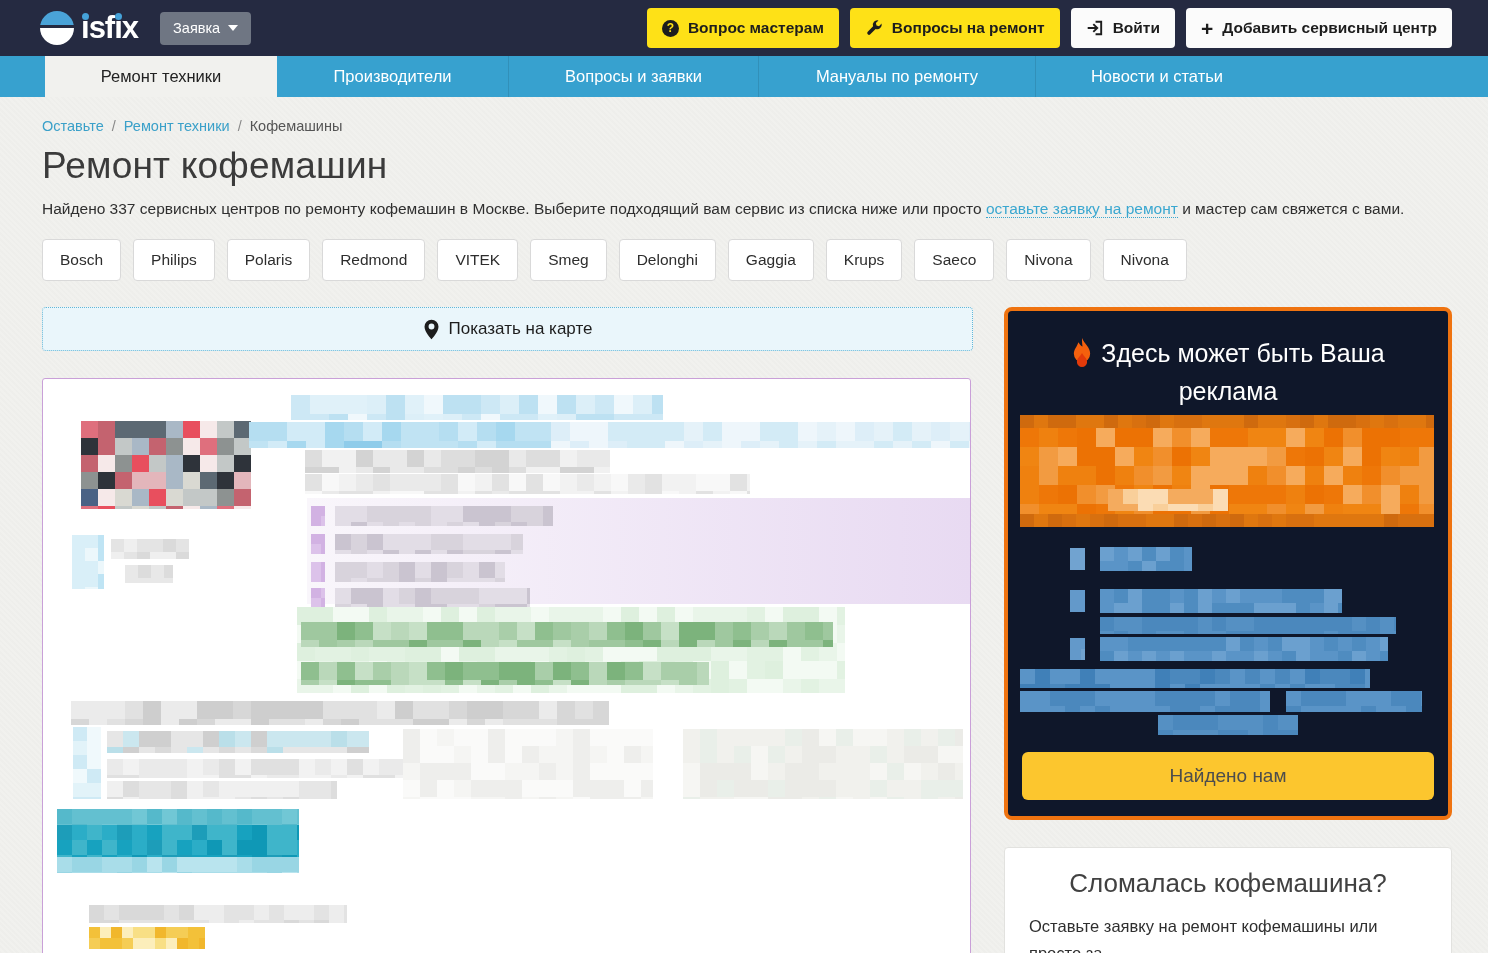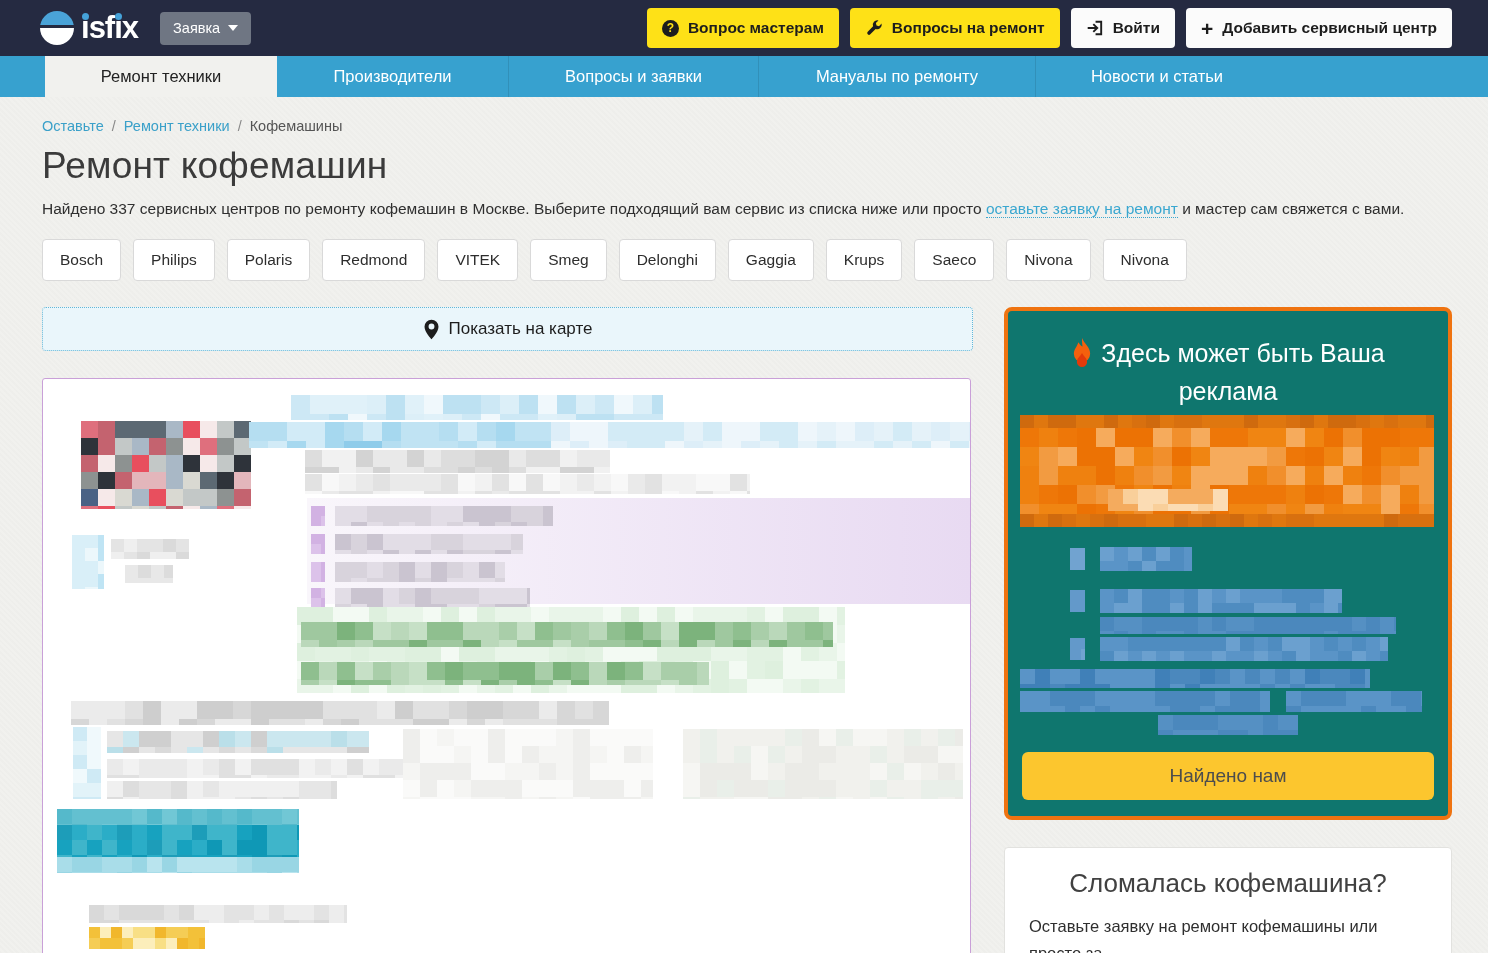--- a/index.html
+++ b/index.html
@@ -65,21 +65,21 @@
   .map-btn { width:100%; height:44px; background:#eaf6fb; border:1px dotted #63b7d8; border-radius:4px;
     display:flex; align-items:center; justify-content:center; gap:9px; font-size:17px; color:#1d1d1d;
     cursor:pointer; font-family:inherit; }
   
   .listing-card { margin-top:27px; width:929px; height:600px; background:#fff;
     border:1px solid #c9a0d8; border-radius:3px; position:relative; overflow:hidden; cursor:pointer; }
   .mosaic { position:absolute; inset:0; }
   .mb { position:absolute; overflow:hidden; }
   .mb i { position:absolute; display:block; }
   
-  .ad { width:448px; height:513px; background:#0f766e; border:4px solid #ef7310; border-radius:8px;
+  .ad { width:448px; height:513px; background:#0f172a; border:4px solid #ef7310; border-radius:8px;
     position:relative; overflow:hidden; }
   .ad-title { position:absolute; top:26px; left:0; right:0; text-align:center; color:#fff; font-size:25px; line-height:1.3; }
   .ad-title .flame { display:inline-block; vertical-align:-5px; margin-right:8px; }
   .ad-mosaic { position:absolute; inset:0; }
   .ad-btn { position:absolute; left:14px; right:14px; top:441px; height:48px; background:#fcc62e;
     border:none; border-radius:6px; font-size:19px; color:#4d4d4d; font-family:inherit; cursor:pointer; }
   
   .q-card { margin-top:27px; width:448px; height:150px; background:#fff; border:1px solid #e2e2df;
     border-radius:4px; padding:20px 24px 0 24px; }
   .q-card h2 { text-align:center; font-size:26px; font-weight:300; color:#414141; }

